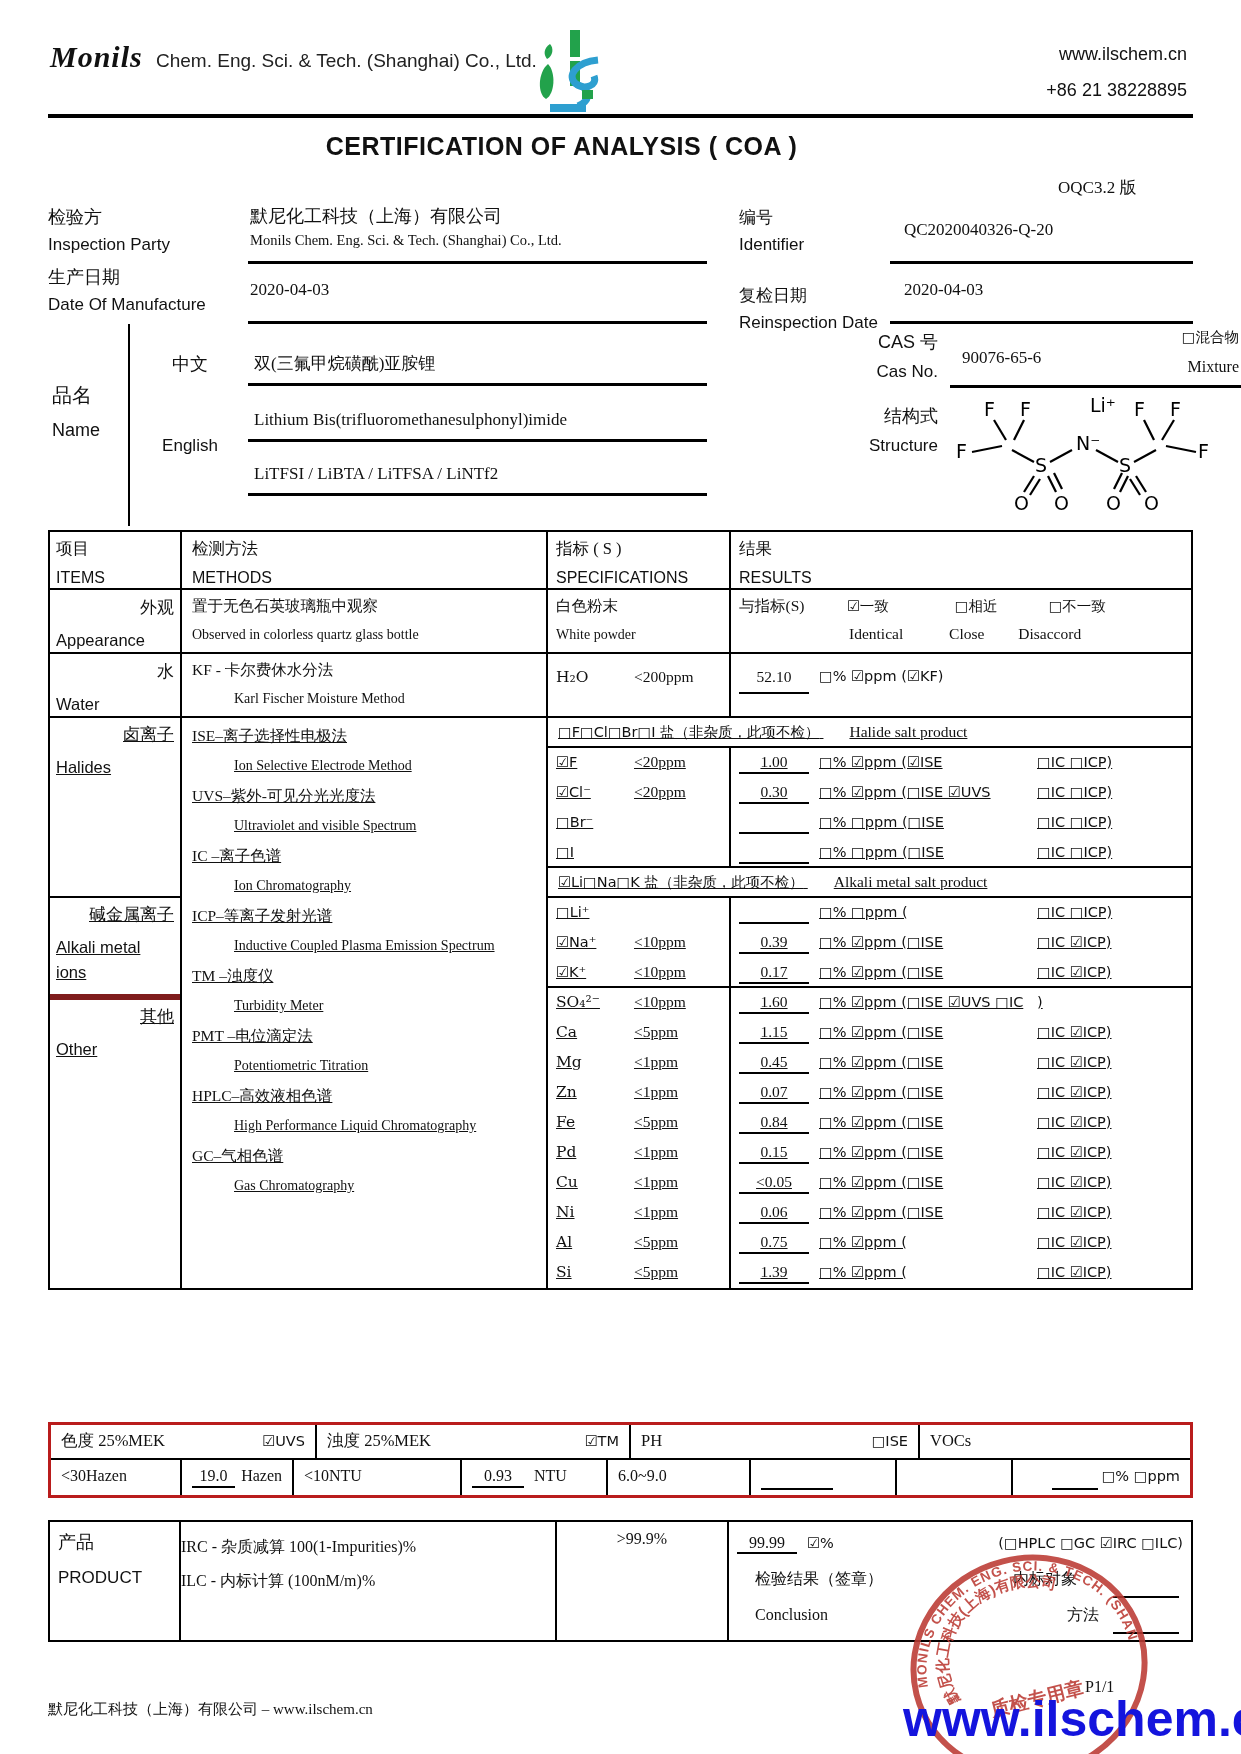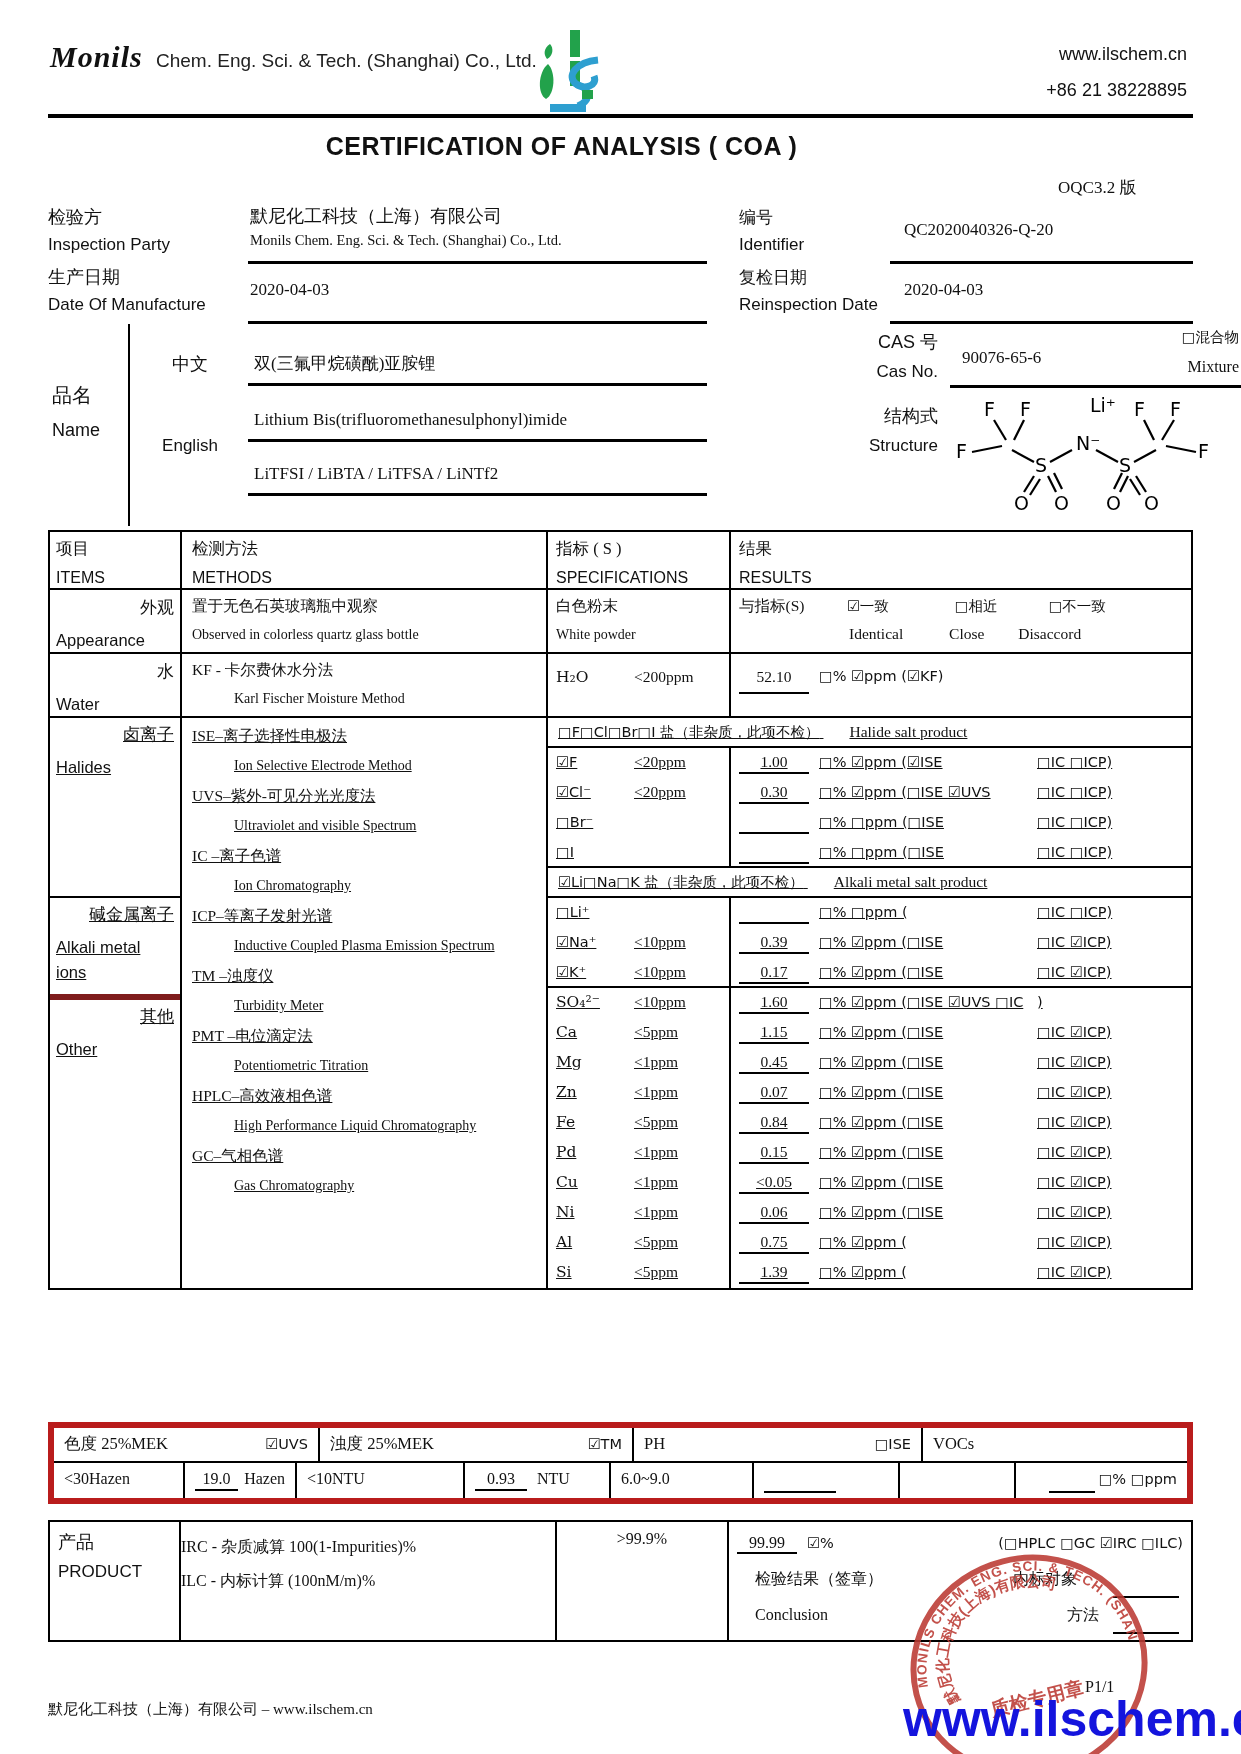--- a/index.html
+++ b/index.html
@@ -88,36 +88,36 @@
   .ap1 .lab { display:inline-block; width:104px; }
   .ap1 .o1 { display:inline-block; width:104px; }
   .ap1 .o2 { display:inline-block; width:90px; }
   .ap2 span { display:inline-block; }
   .ap2 .e1 { margin-left:110px; } .ap2 .e2 { margin-left:42px; } .ap2 .e3 { margin-left:30px; }
   .wspec { display:flex; padding-top:14px; }
   .wres { display:flex; padding-top:14px; }
   .specG { margin-bottom:10px; }
 
   
-  .qc2 { position:absolute; left:48px; top:1422px; width:1145px; border:6px solid #b91c1c; font-size:16px; }
+  .qc2 { position:absolute; left:48px; top:1422px; width:1145px; border:3px solid #b91c1c; font-size:16px; }
   .q2r { display:flex; height:35px; line-height:32px; }
   .q2r.hd { border-bottom:2px solid #000; font-size:16.5px; }
   .q2c { border-right:2px solid #000; padding:0 10px; display:flex; }
   .q2c:last-child { border-right:none; }
   .qlab { flex:1; } .qcb { text-align:right; }
   .w266 { width:266px; } .w314 { width:314px; } .w289 { width:289px; } .wrest { flex:1; }
   .w131 { width:131px; } .w135 { width:112px; } .w168 { width:168px; } .w146 { width:146px; }
   .w143 { width:143px; } .w146b { width:146px; } .w116 { width:116px; } .wlast { flex:1; }
   .uv { display:inline-block; border-bottom:2px solid #000; text-align:center; height:28px; }
 
   
   .prod { position:absolute; left:48px; top:1520px; width:1145px; height:122px; border:2px solid #000;
           display:flex; font-size:16px; }
   .pc1 { width:131px; border-right:2px solid #000; padding:8px 8px; }
-  .pc1 .cn { font-size:18px; margin-bottom:8px; }
+  .pc1 .cn { font-size:18px; margin-bottom:14px; }
   .pc1 .en { font-family:"Liberation Sans",sans-serif; font-size:17px; }
   .pc2 { width:376px; border-right:2px solid #000; padding:8px 0; line-height:34px; }
   .pc3 { width:172px; border-right:2px solid #000; padding:8px; text-align:center; }
   .pc4 { flex:1; padding:6px 8px; }
   .pl1 { display:flex; height:34px; line-height:30px; }
   .pl1 .rv { width:60px; }
   .pl1 .pm { width:66px; }
   .pl2 { display:flex; height:36px; line-height:34px; }
   .pl2 .lead { margin-left:18px; flex:1; }
   .pl2 .tag { width:96px; }
@@ -172,21 +172,21 @@
       <div>Identifier</div>
     </div>
     <div class="ival2">QC2020040326-Q-20</div>
   </div>
   <div class="irow">
     <div class="ilab">
       <div class="cn">生产日期</div>
       <div>Date Of Manufacture</div>
     </div>
     <div class="ival1 dval">2020-04-03</div>
-    <div class="ilab2" style="padding-left:32px;">
+    <div class="ilab2" style="padding-left:32px;margin-top:18px;">
       <div class="cn">复检日期</div>
       <div>Reinspection Date</div>
     </div>
     <div class="ival2">2020-04-03</div>
   </div>
 </div>
 
 <div class="nameblk">
   <div class="nb-left">
     <div class="cn">品名</div>

